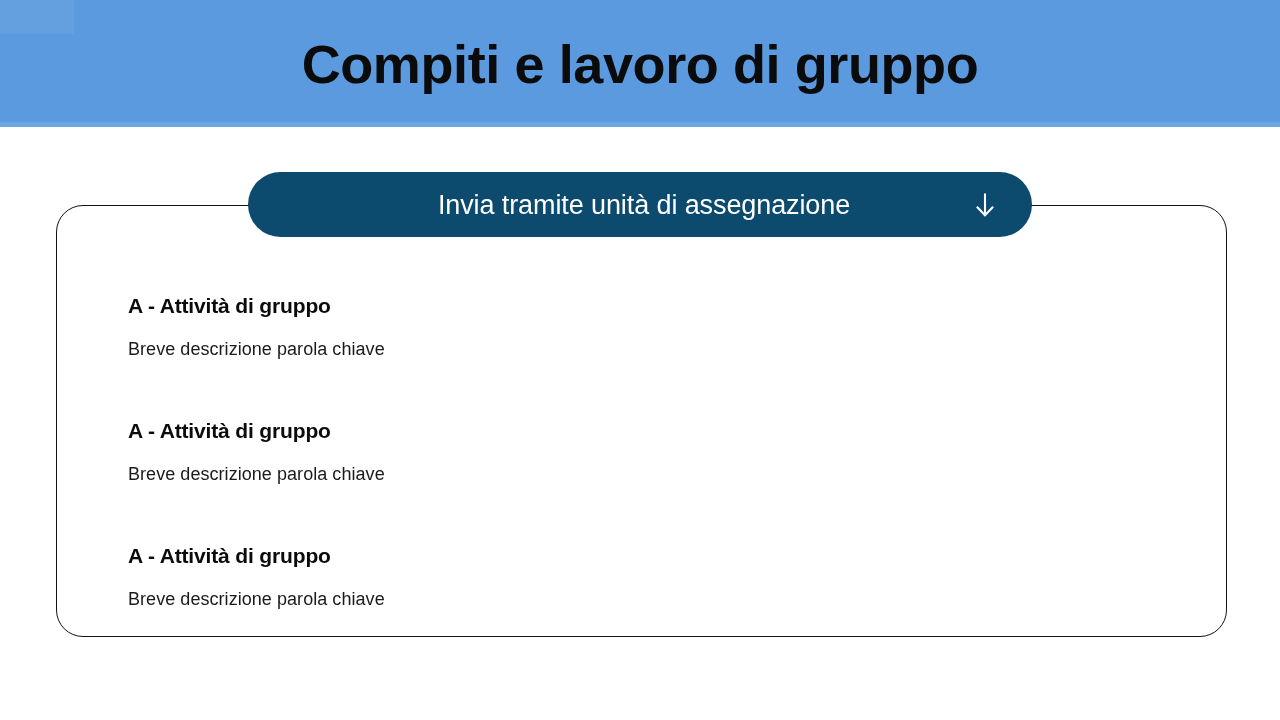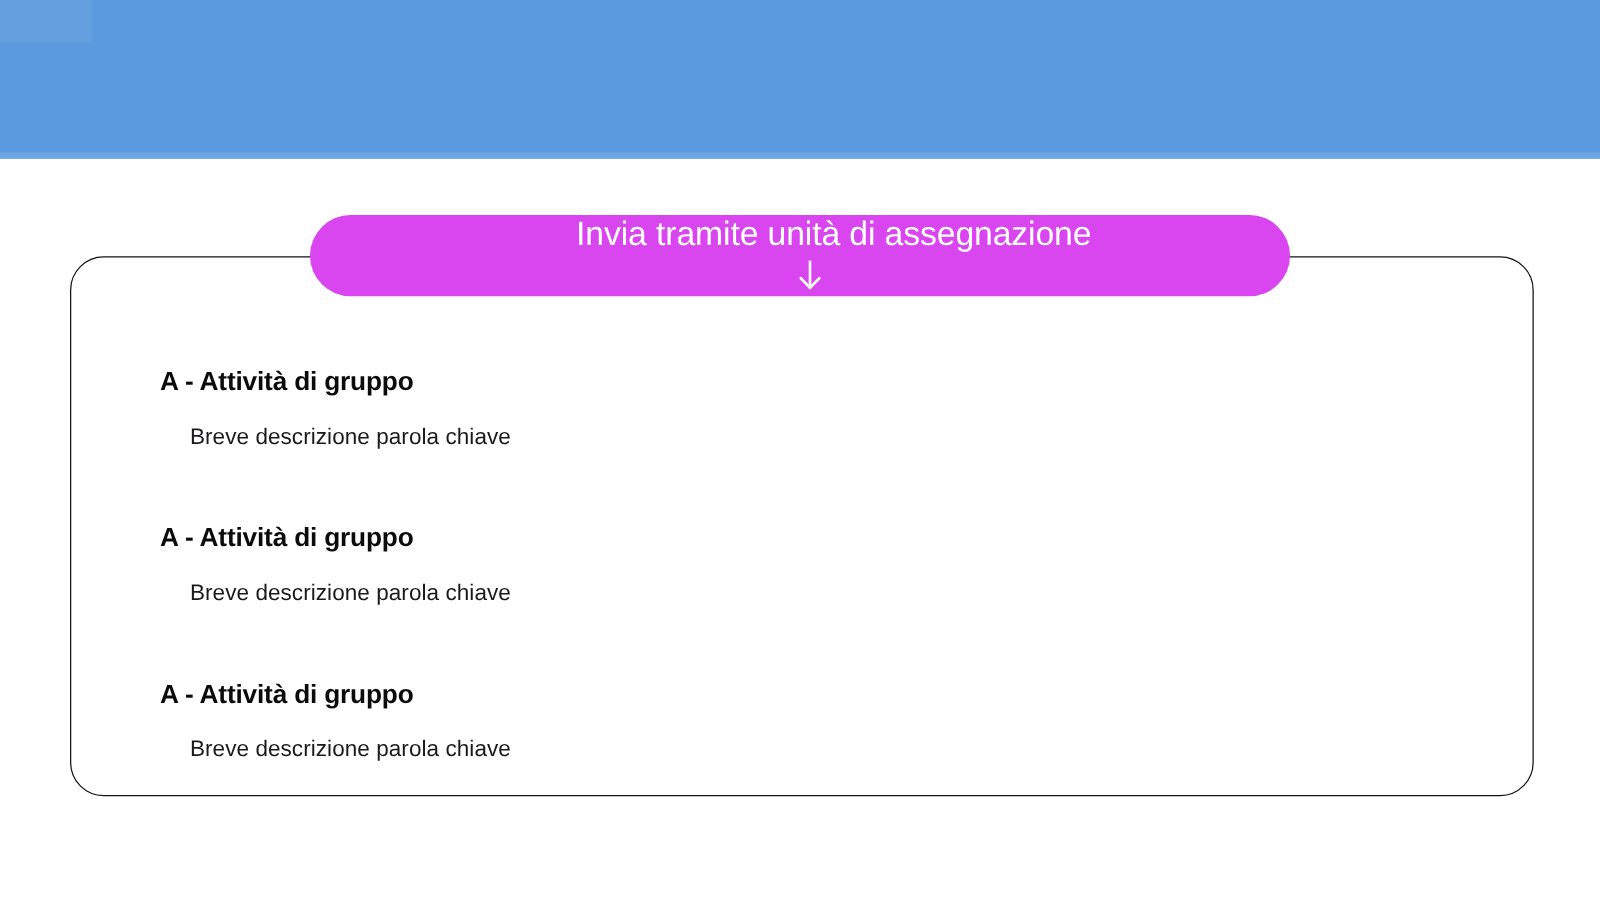--- a/index.html
+++ b/index.html
@@ -80,28 +80,27 @@
     background: transparent;
   }
 
   
   .pill-button {
     position: absolute;
     left: 248px;
     top: 172px;
     width: 784px;
     height: 65px;
-    background: #d946ef;
+    background: #0c4a6e;
     border-radius: 33px;
     display: flex;
     align-items: center;
     justify-content: space-between;
     padding: 0 30px 0 34px;
     cursor: pointer;
-    flex-direction: column;
   }
 
   .pill-label {
     flex: 1 1 auto;
     text-align: center;
     font-size: 27px;
     line-height: 30px;
     font-weight: 500;
     letter-spacing: -0.1px;
     color: #ffffff;
@@ -136,38 +135,38 @@
     font-size: 21px;
     line-height: 28px;
     font-weight: 700;
     letter-spacing: -0.15px;
     color: #0b0b0c;
     white-space: nowrap;
   }
 
   .task-desc {
     margin-top: 17px;
-    margin-left: 24px;
     font-size: 18px;
     line-height: 24px;
     font-weight: 400;
     letter-spacing: 0.05px;
     color: #1a1a1c;
     white-space: nowrap;
   }
 </style>
 </head>
 <body>
 
 <div class="slide">
 
   <div class="header-band">
     <div class="band-sheen"></div>
     <div class="band-underline"></div>
   </div>
+  <div class="header-title">Compiti e lavoro di gruppo</div>
 
   <div class="card"></div>
 
   <div class="pill-button">
     <span class="pill-label">Invia tramite unità di assegnazione</span>
     <span class="pill-arrow">
       <svg width="30" height="30" viewBox="0 0 30 30" fill="none" aria-hidden="true">
         <path d="M15 4.5 V25" stroke="#ffffff" stroke-width="2.1" stroke-linecap="square"></path>
         <path d="M7.6 17.6 L15 25.2 L22.4 17.6" stroke="#ffffff" stroke-width="2.1" stroke-linecap="square" stroke-linejoin="miter" fill="none"></path>
       </svg>

